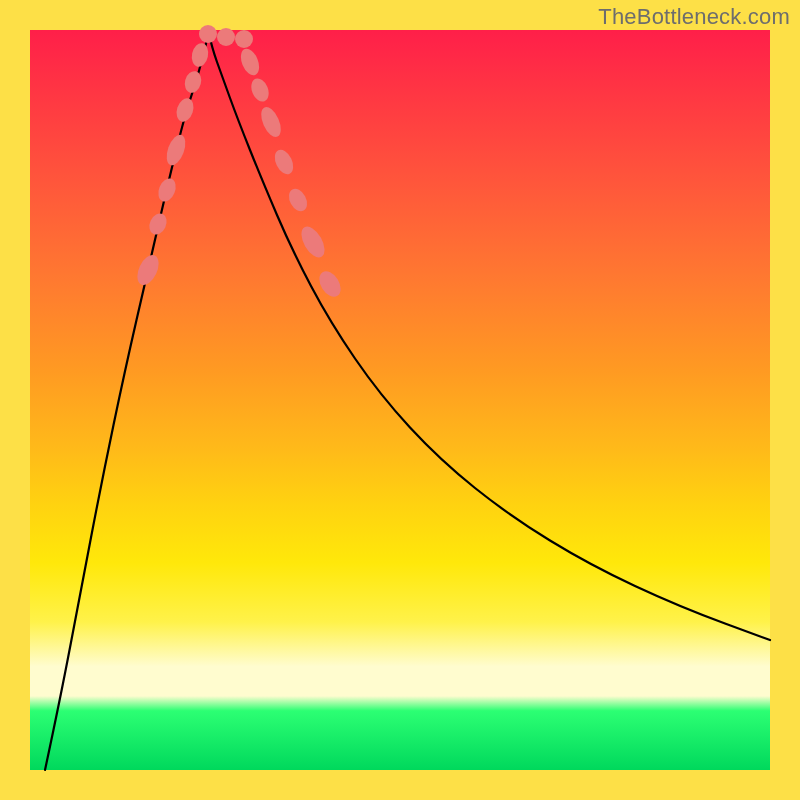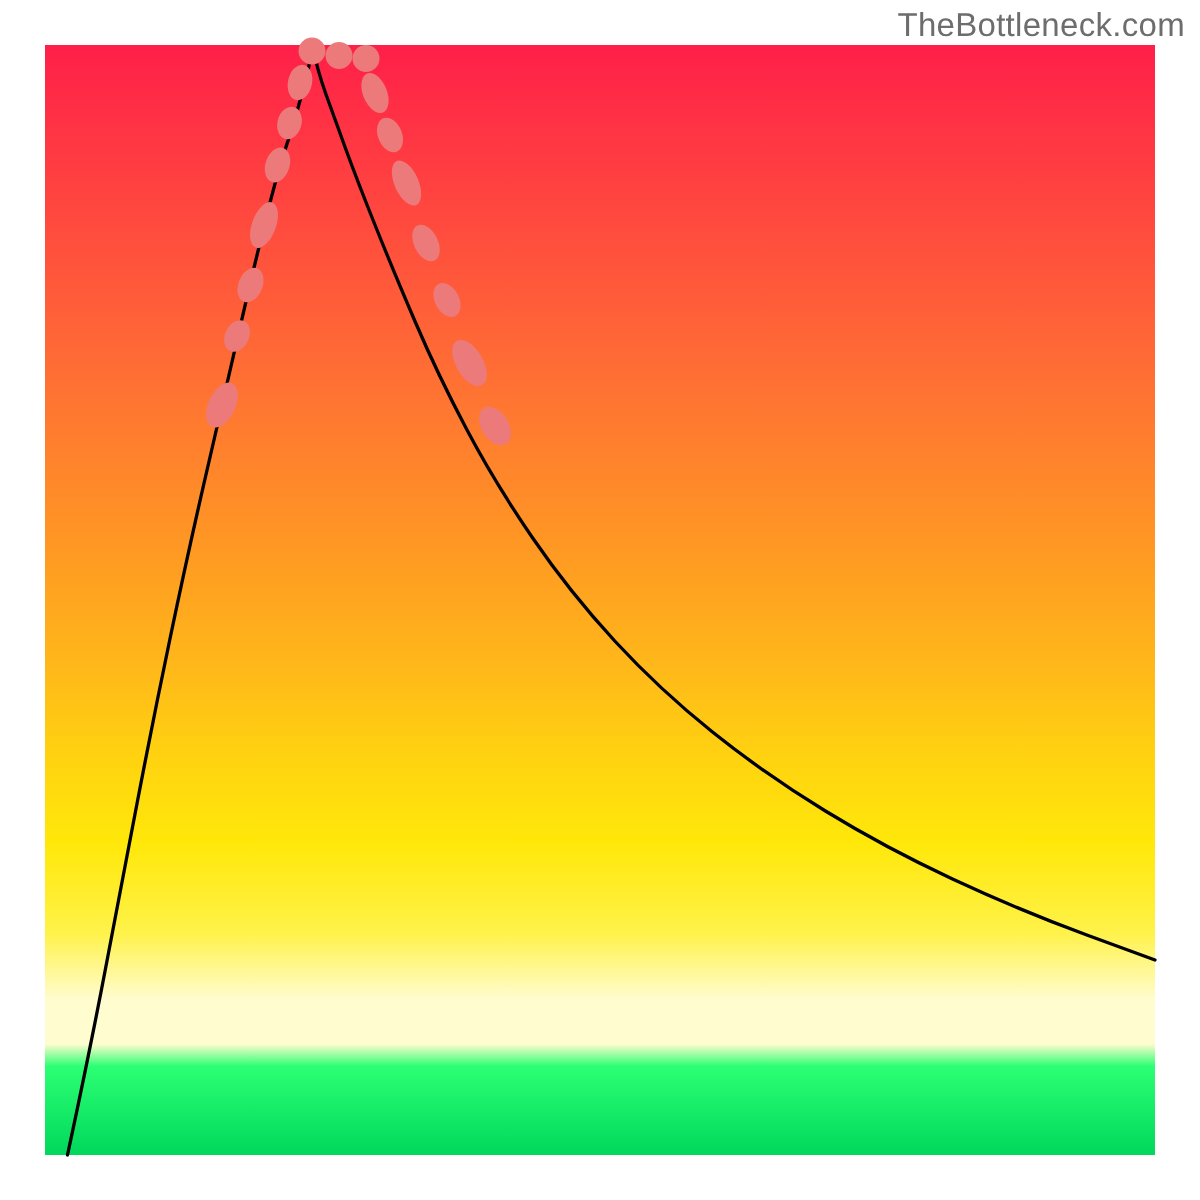--- a/index.html
+++ b/index.html
@@ -9,21 +9,21 @@
     height: 800px;
     background: #000;
     overflow: hidden;
   }
   .frame {
     position: absolute;
     left: 0;
     top: 0;
     width: 800px;
     height: 800px;
-    background: #ffffff;
+    background: #fde047;
   }
   .plot-area {
     position: absolute;
     left: 30px;
     top: 30px;
     width: 740px;
     height: 740px;
     
     background: linear-gradient(
       to bottom,

